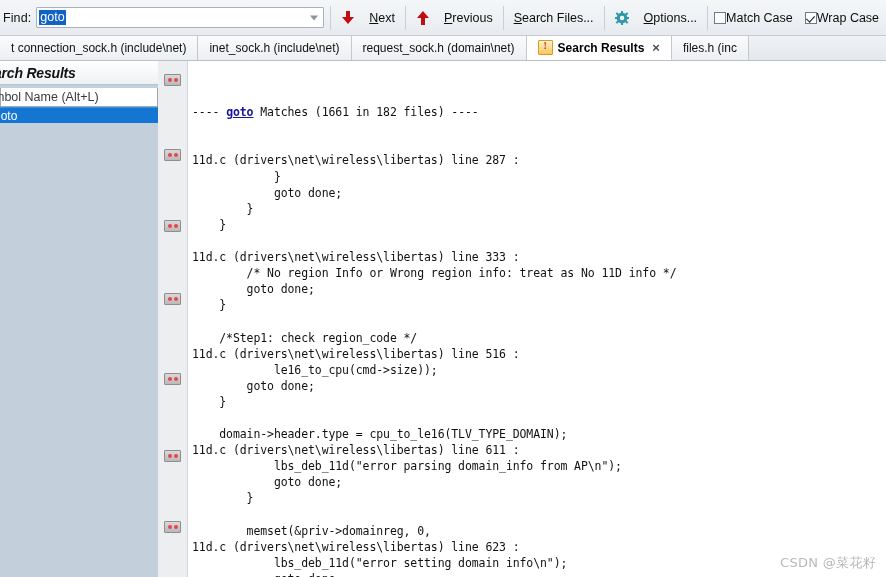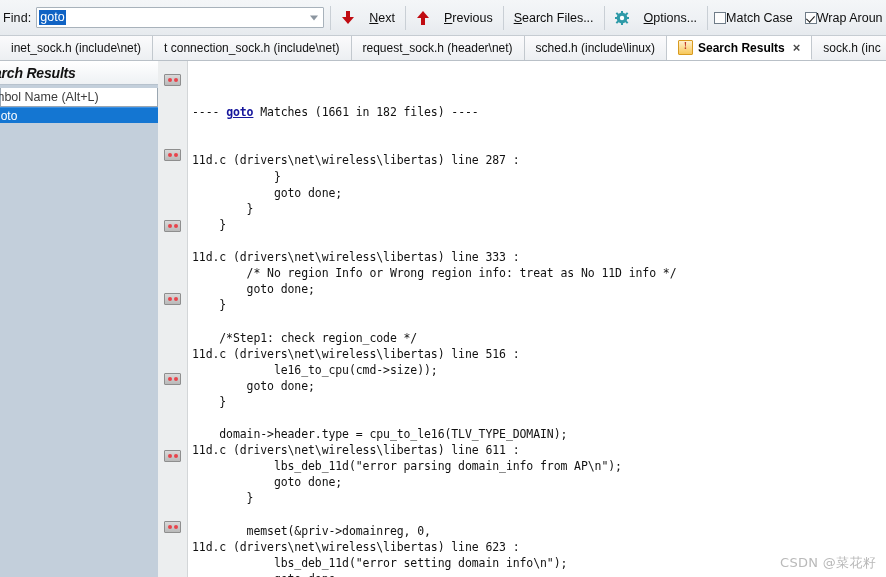--- a/index.html
+++ b/index.html
@@ -385,44 +385,41 @@
 
   <div class="cb-wrap">
     <span class="cbox"></span>
     <span>Match Case</span>
   </div>
 
   <div style="width:12px"></div>
 
   <div class="cb-wrap">
     <span class="cbox checked"></span>
-    <span>Wrap Aroun</span>
+    <span>Wrap Case</span>
   </div>
 </div>
 
 <div id="tab-bar">
   <div class="tab">
+    <span>t connection_sock.h (include\net)</span>
+  </div>
+  <div class="tab">
     <span>inet_sock.h (include\net)</span>
   </div>
   <div class="tab">
-    <span>t connection_sock.h (include\net)</span>
-  </div>
-  <div class="tab">
-    <span>request_sock.h (header\net)</span>
-  </div>
-  <div class="tab">
-    <span>sched.h (include\linux)</span>
+    <span>request_sock.h (domain\net)</span>
   </div>
   <div class="tab active">
     <span class="tab-ico"></span>
     <span>Search Results</span>
     <span class="tab-close">×</span>
   </div>
   <div class="tab">
-    <span>sock.h (inc</span>
+    <span>files.h (inc</span>
   </div>
 </div>
 
 <div id="side-panel">
   <div id="side-header">
     <span class="title">arch Results</span>
   </div>
   <div id="symbol-input">
     <span>mbol Name (Alt+L)</span>
   </div>

